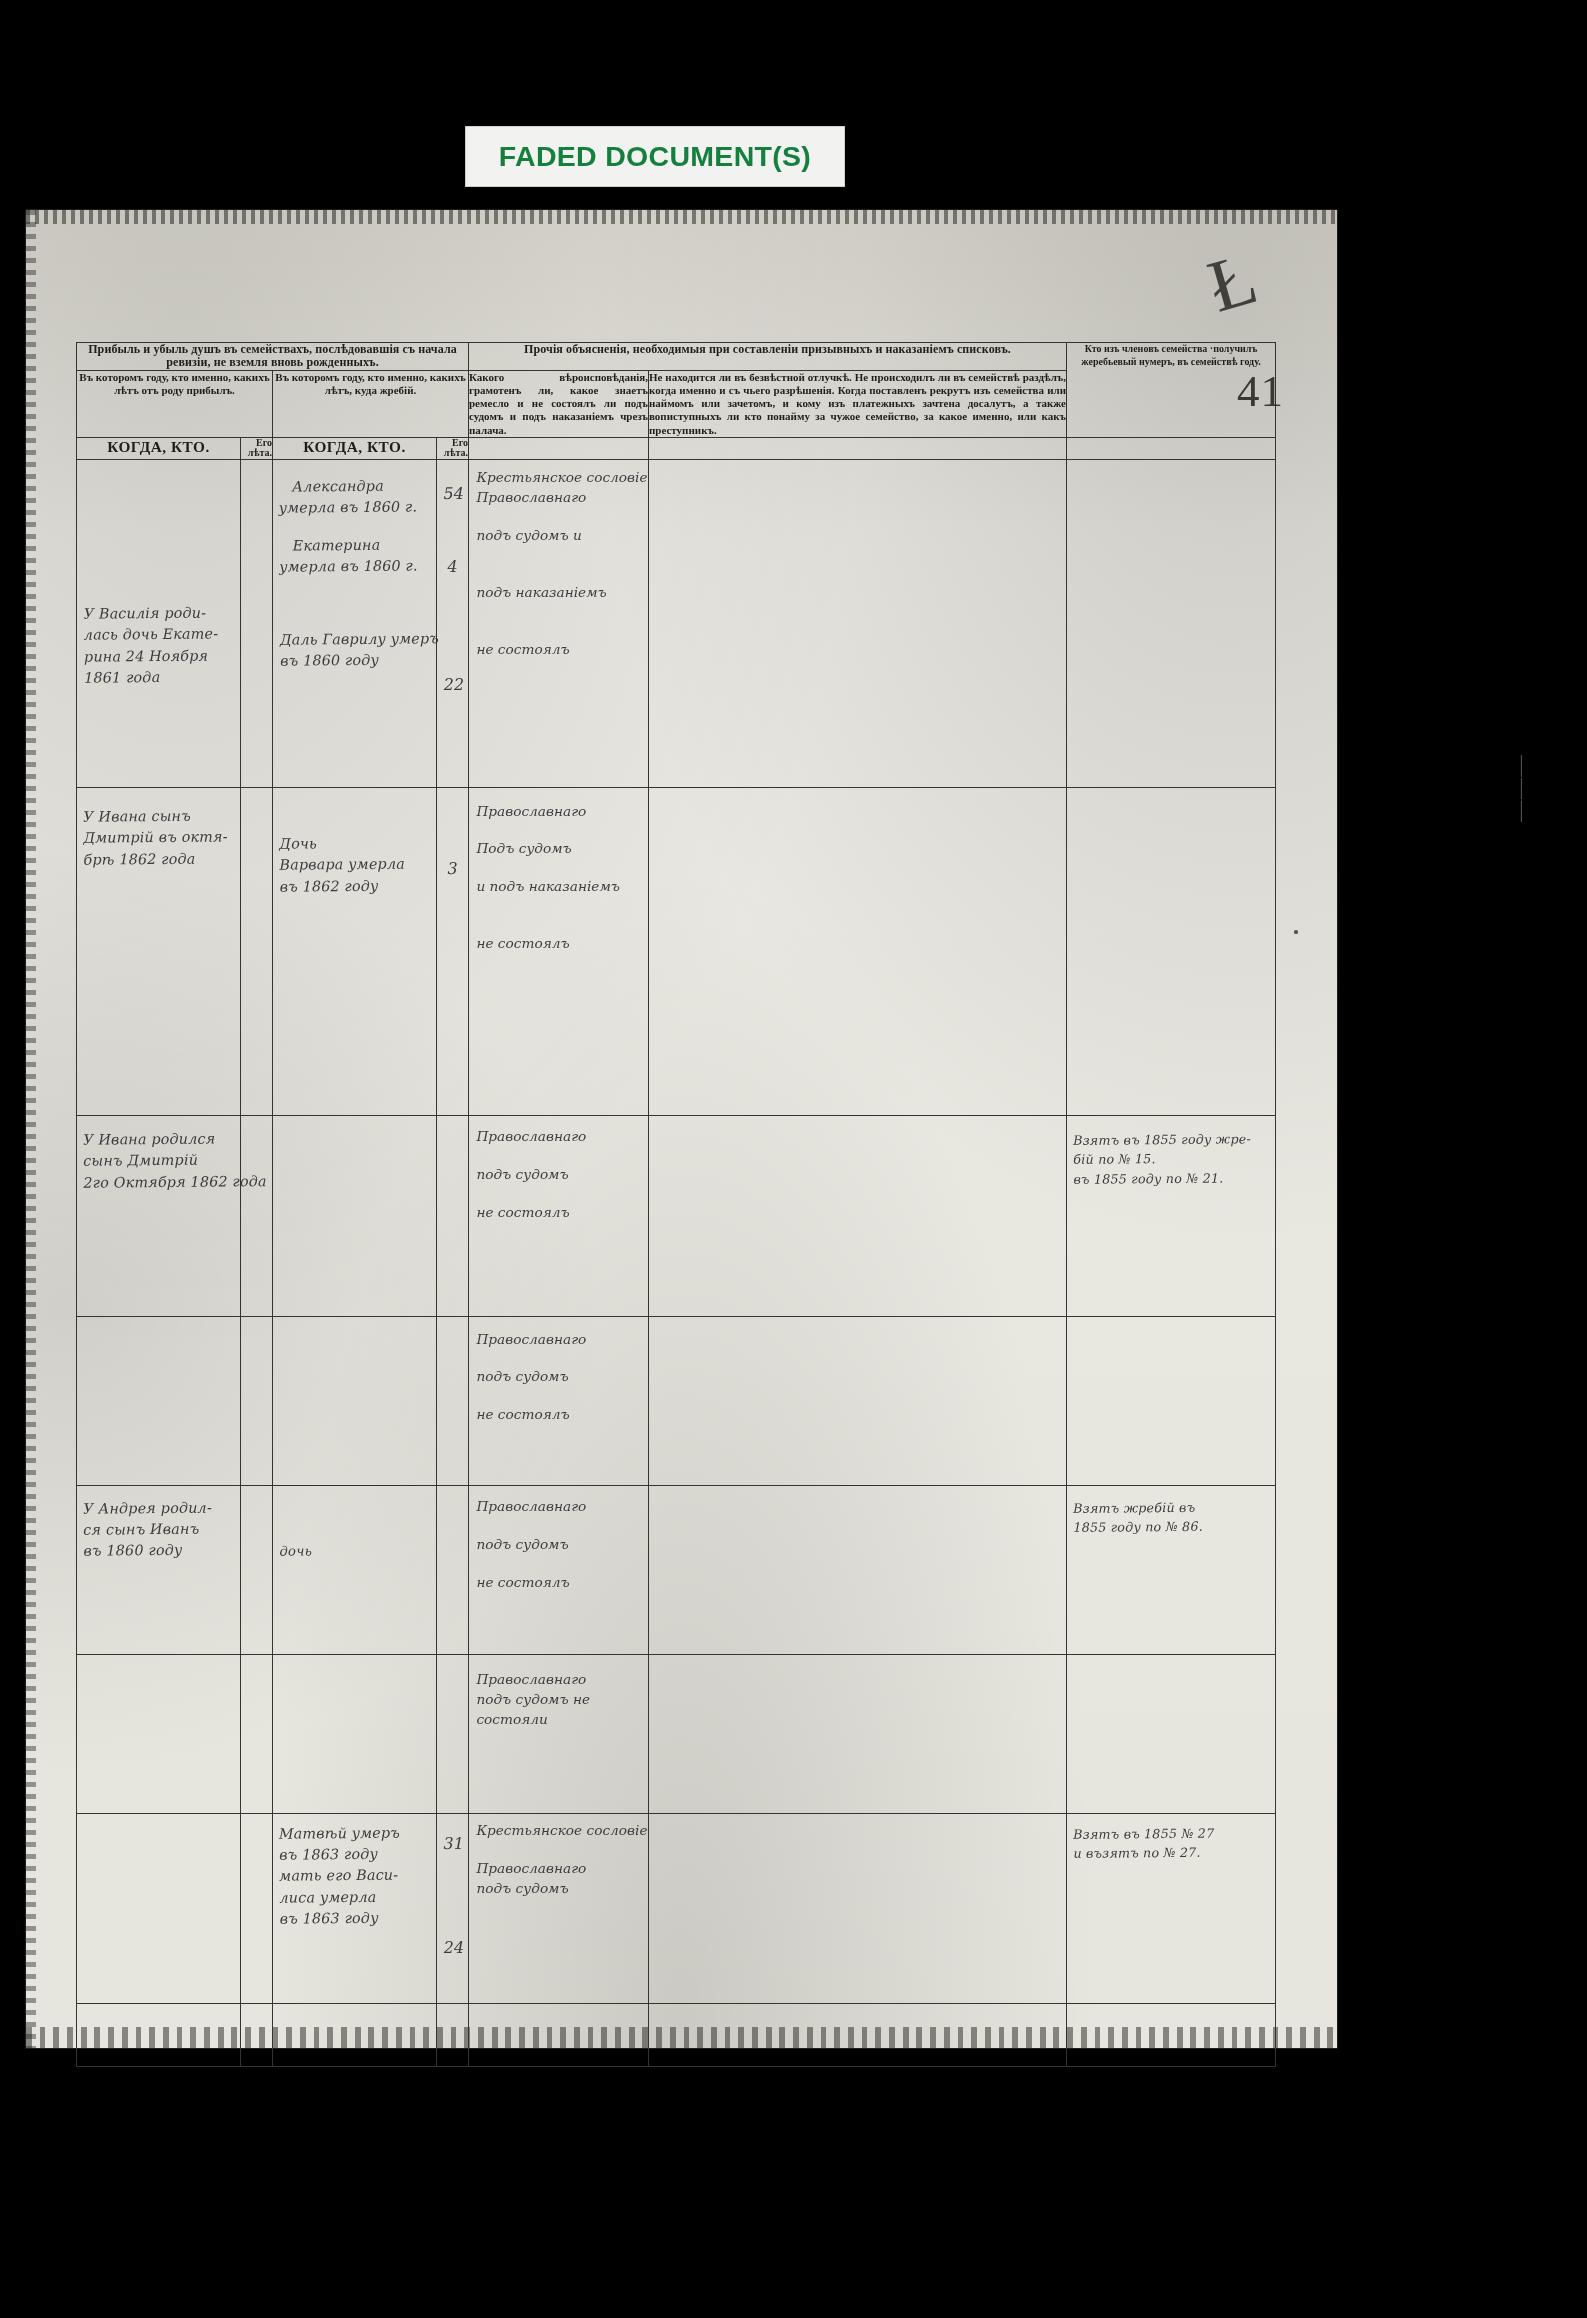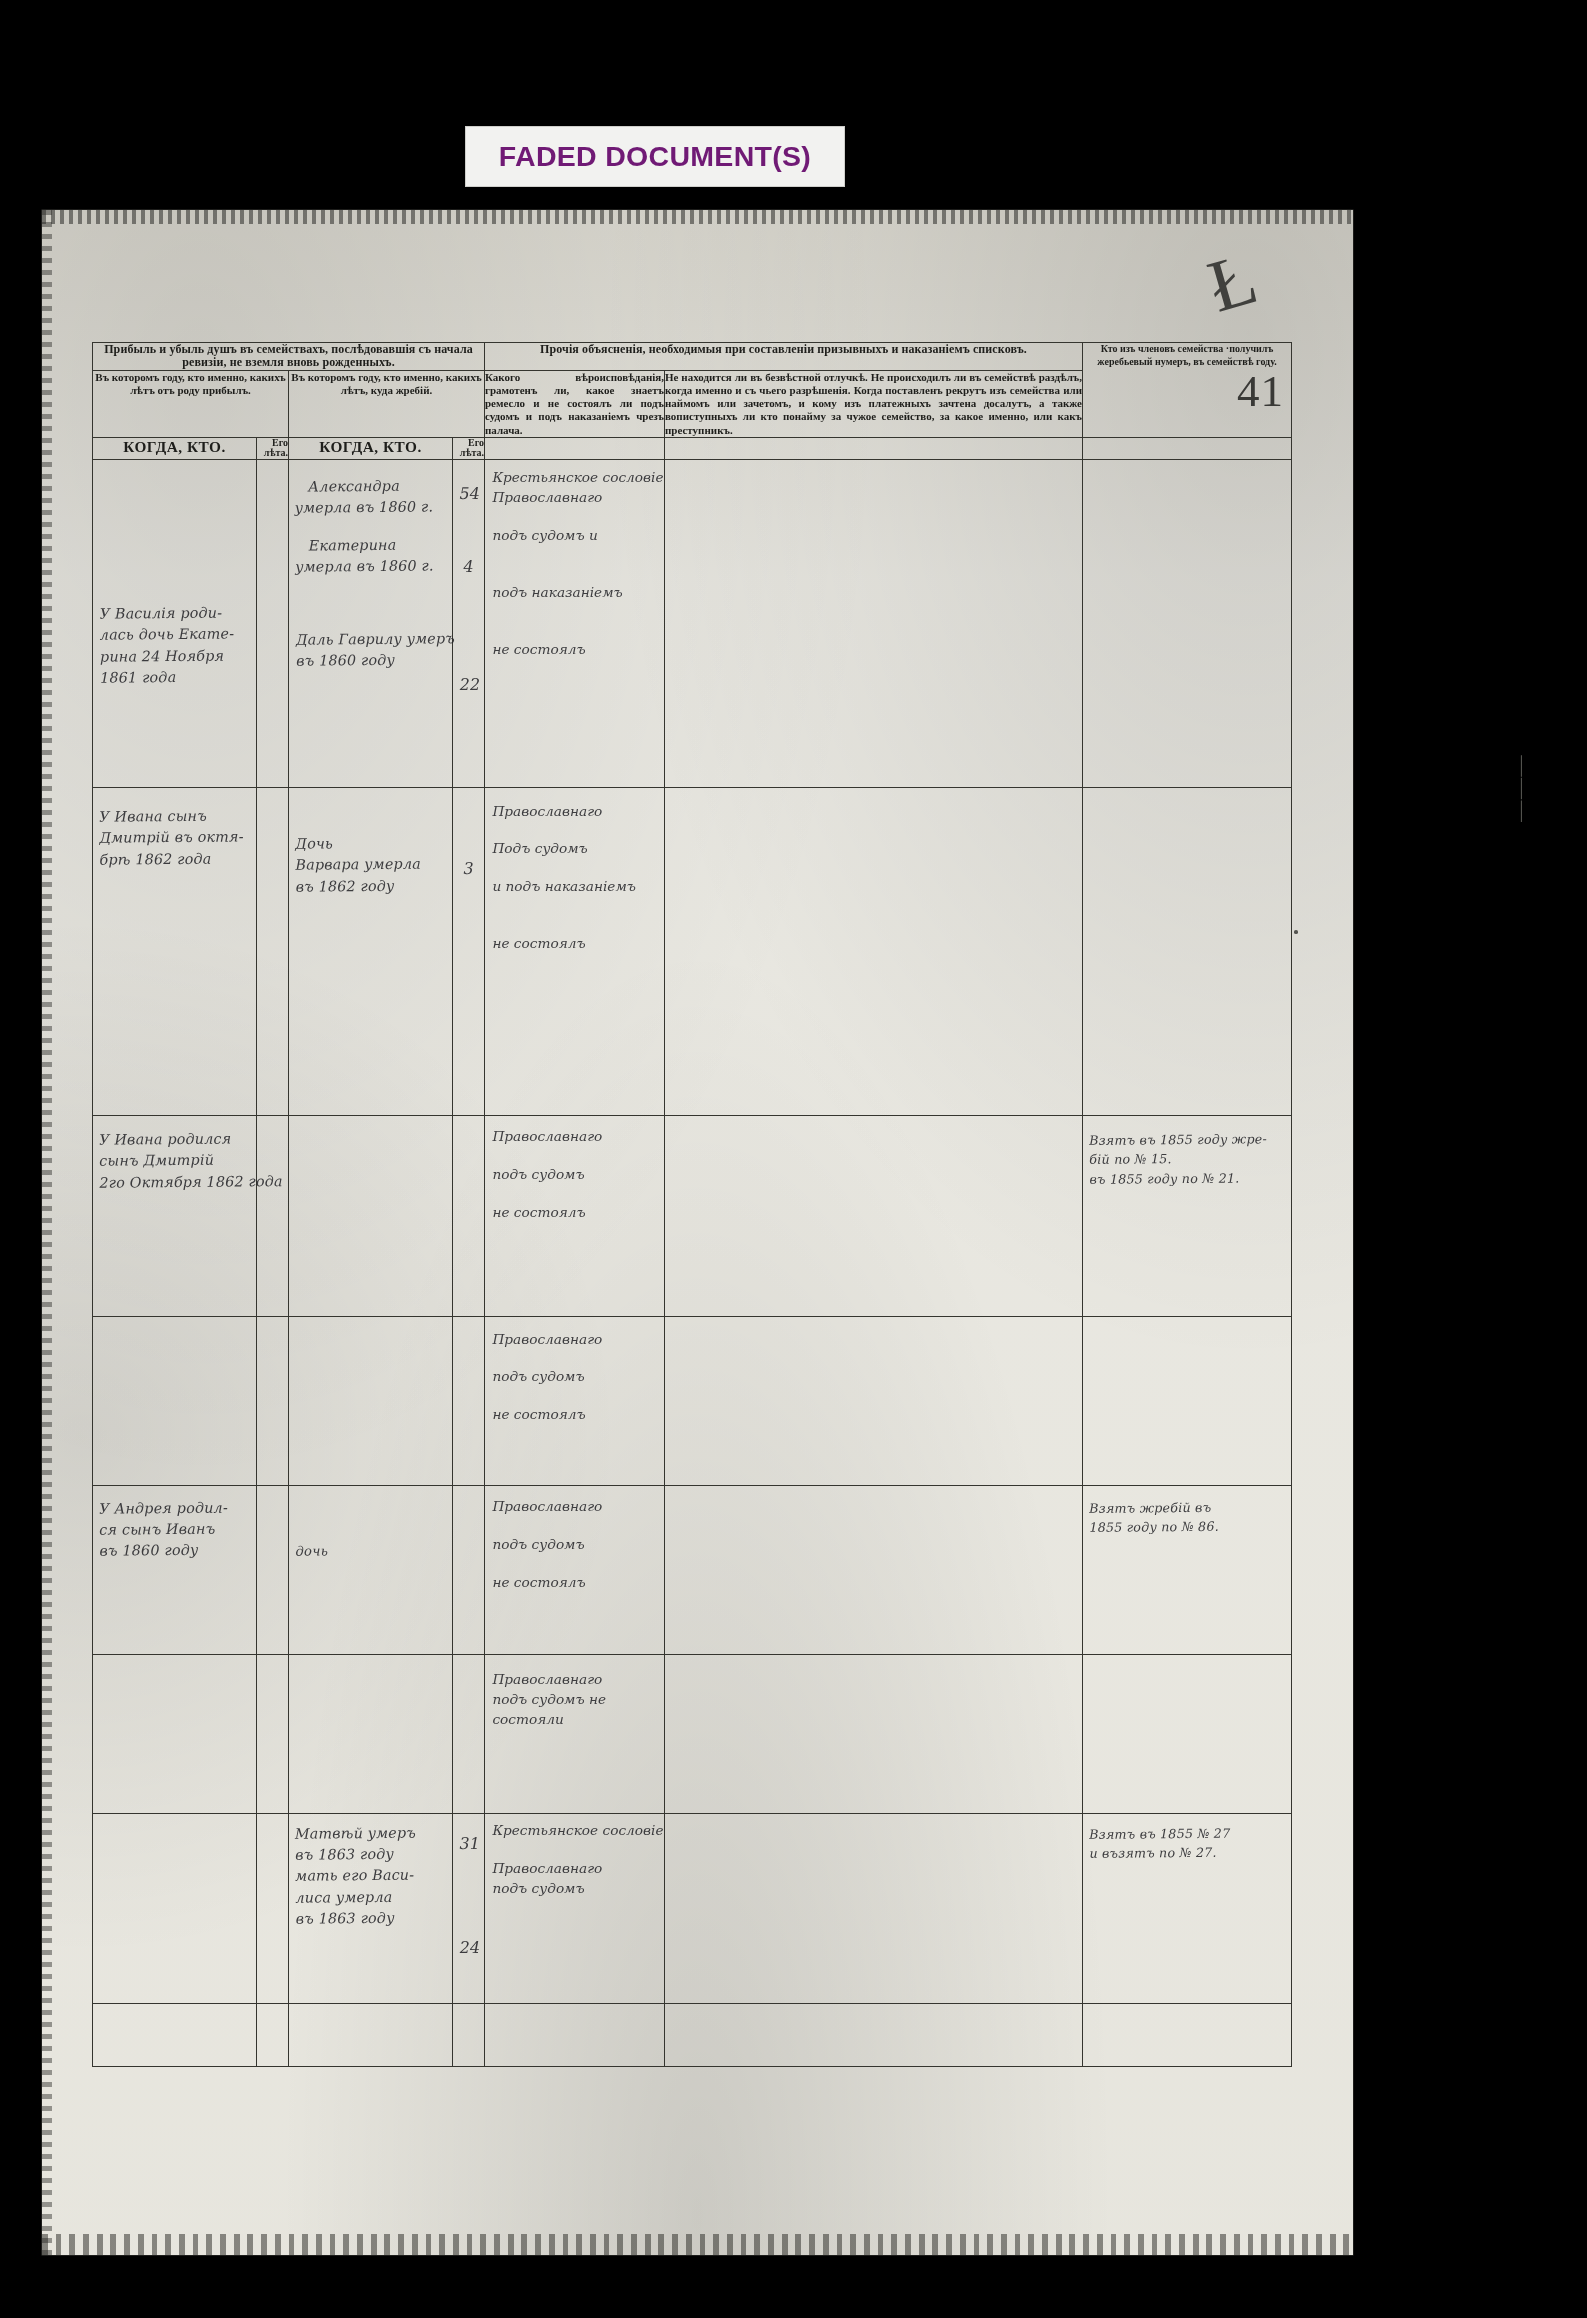--- a/index.html
+++ b/index.html
@@ -27,30 +27,30 @@
     display: flex;
     align-items: center;
     justify-content: center;
     box-shadow: 0 1.1px 2.1px rgba(0,0,0,0.35);
   }
   .banner-text {
     font-family: "Liberation Sans", sans-serif;
     font-weight: bold;
     font-size: 28.5px;
     letter-spacing: 0.3px;
-    color: #701a75;
+    color: #15803d;
   }
 
   
   .page {
     position: absolute;
-    left: 42px;
+    left: 26px;
     top: 210px;
     width: 1311px;
-    height: 2045px;
+    height: 1838px;
     background: #e9e8e2;
     box-shadow: 0 0 0 0.5px #3a3a36;
   }
   
   .page::before {
     content: "";
     position: absolute;
     inset: 0;
     background:
       radial-gradient(ellipse at 12% 8%, rgba(0,0,0,0.10), rgba(0,0,0,0) 42%),

